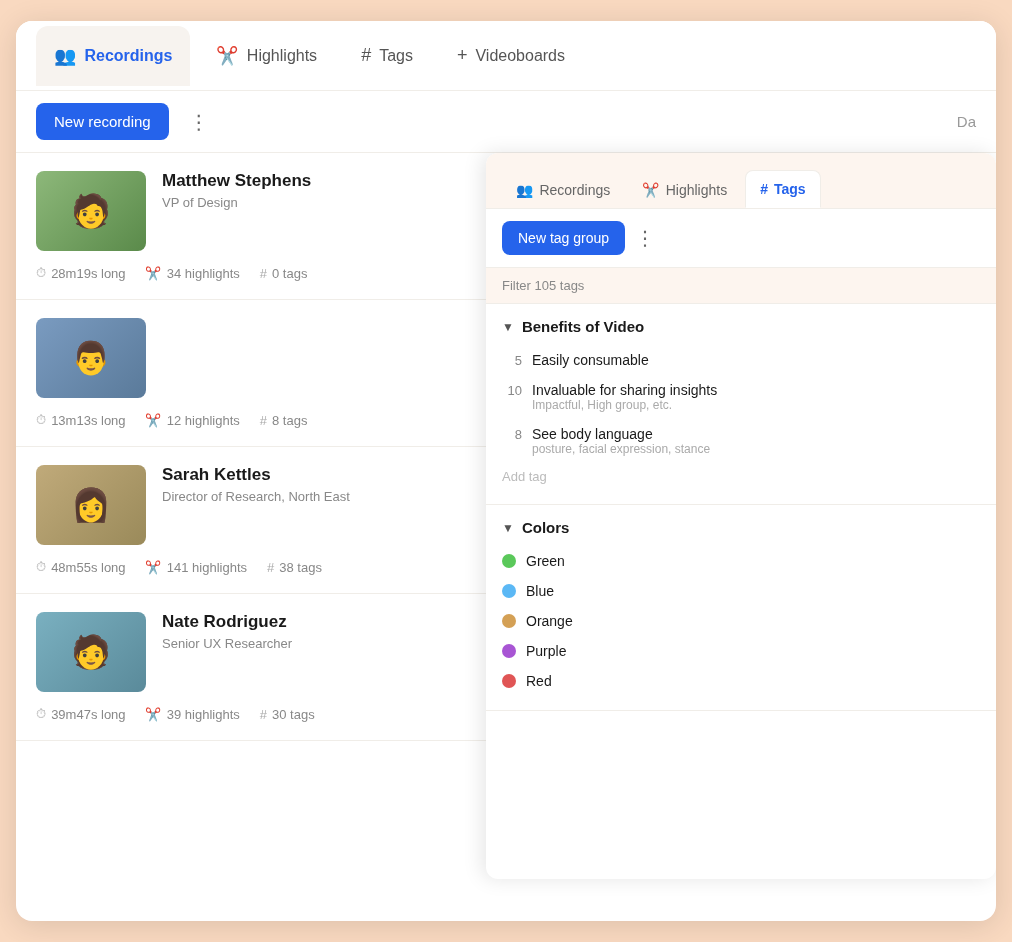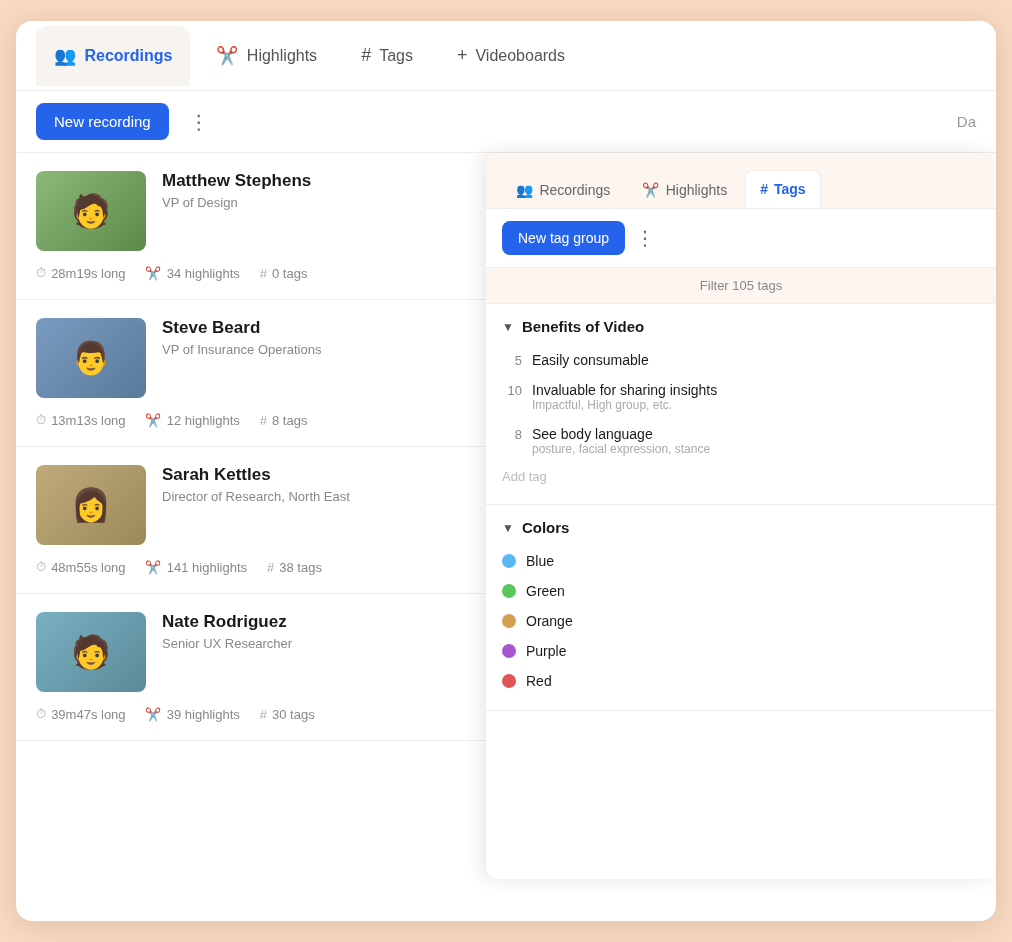--- a/index.html
+++ b/index.html
@@ -231,21 +231,21 @@
       border-radius: 8px;
       padding: 9px 16px;
       font-size: 14px;
       font-weight: 500;
       cursor: pointer;
     }
 
     
     .panel-filter {
       background: #fdf5ef;
-      text-align: center;
+      text-align: left;
       padding: 10px 16px;
       font-size: 13px;
       color: #888;
       border-bottom: 1px solid #f0ede8;
     }
 
     
     .tags-content {
       flex: 1;
       overflow-y: auto;
@@ -372,24 +372,20 @@
             <span>0 tags</span>
           </div>
         </div>
       </div>
 
       <div class="recording-card">
         <div class="recording-top">
           <div class="avatar avatar-2">
             <div class="avatar-person">👨</div>
           </div>
-          <div class="recording-info">
-            <div class="recording-name">Steve Beard</div>
-            <div class="recording-role">VP of Insurance Operations</div>
-          </div>
         </div>
         <div class="recording-meta">
           <div class="meta-item">
             <span class="meta-icon">⏱</span>
             <span>13m13s long</span>
           </div>
           <div class="meta-item">
             <span class="meta-icon">✂️</span>
             <span>12 highlights</span>
           </div>
@@ -509,26 +505,26 @@
           </div>
           <div class="tag-add">Add tag</div>
         </div>
 
         <div class="tag-group">
           <div class="tag-group-header">
             <span class="chevron">▼</span>
             <span>Colors</span>
           </div>
           <div class="color-tag">
+            <div class="color-dot" style="background:#5ac85a;"></div>
+            <span class="color-name">Green</span>
+          </div>
+          <div class="color-tag">
             <div class="color-dot" style="background:#5bb8f5;"></div>
             <span class="color-name">Blue</span>
-          </div>
-          <div class="color-tag">
-            <div class="color-dot" style="background:#5ac85a;"></div>
-            <span class="color-name">Green</span>
           </div>
           <div class="color-tag">
             <div class="color-dot" style="background:#d4a055;"></div>
             <span class="color-name">Orange</span>
           </div>
           <div class="color-tag">
             <div class="color-dot" style="background:#a855d4;"></div>
             <span class="color-name">Purple</span>
           </div>
           <div class="color-tag">

